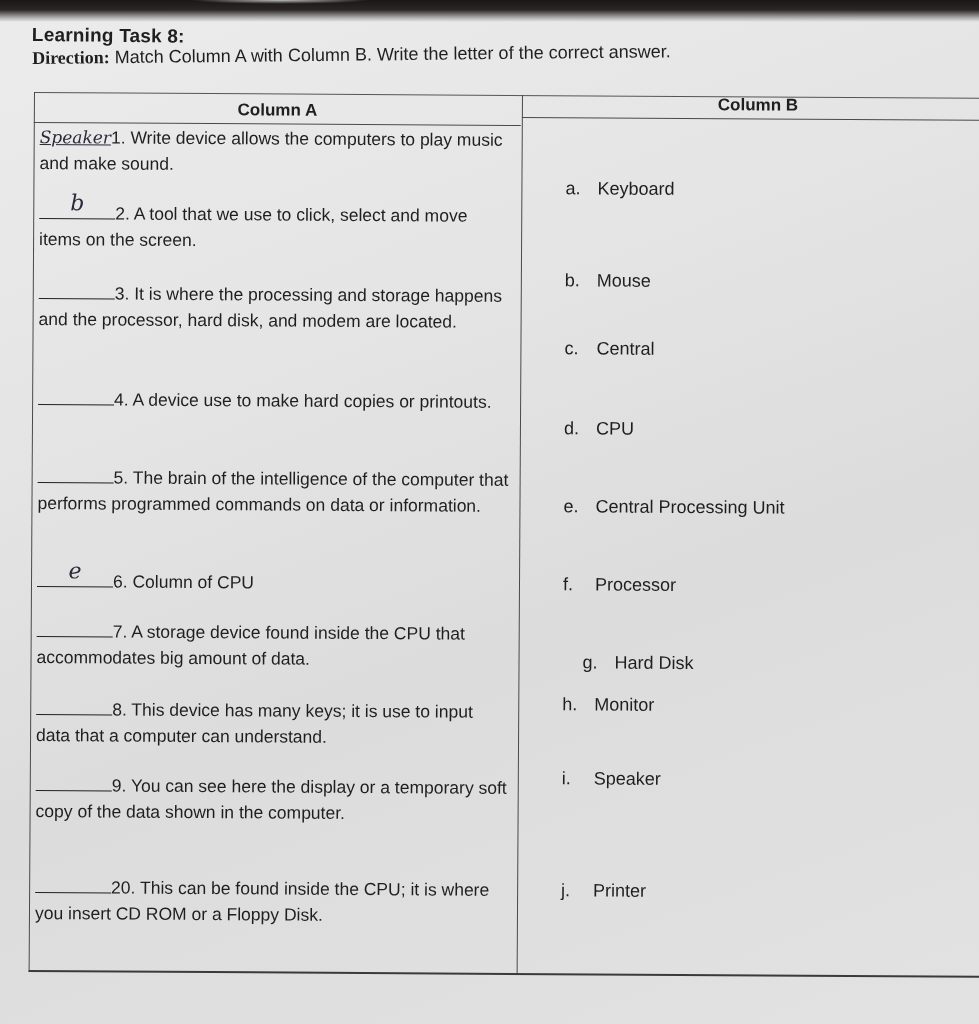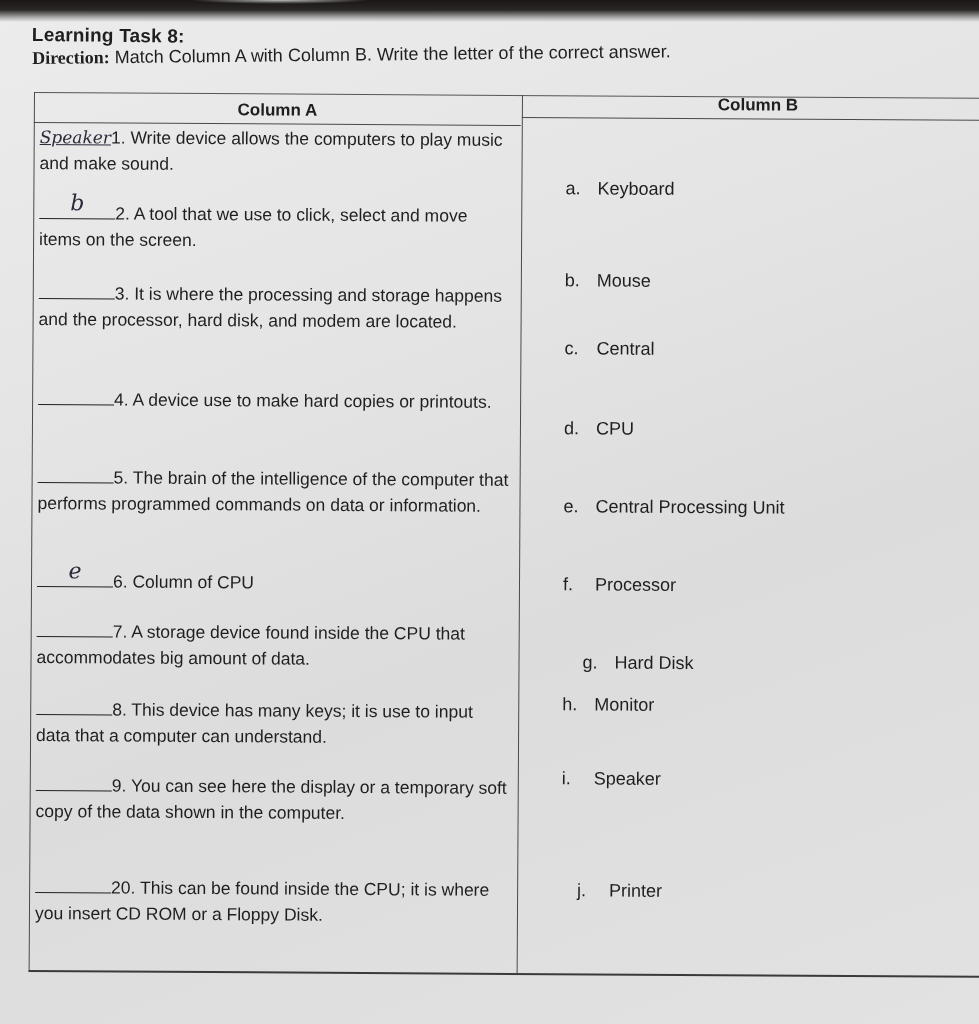--- a/index.html
+++ b/index.html
@@ -195,16 +195,16 @@
 
   <div class="item-b" style="left:532px; top:80px;"><span class="letter">a.</span><span>Keyboard</span></div>
   <div class="item-b" style="left:532px; top:172px;"><span class="letter">b.</span><span>Mouse</span></div>
   <div class="item-b" style="left:532px; top:240px;"><span class="letter">c.</span><span>Central</span></div>
   <div class="item-b" style="left:532px; top:320px;"><span class="letter">d.</span><span>CPU</span></div>
   <div class="item-b" style="left:532px; top:398px;"><span class="letter">e.</span><span>Central Processing Unit</span></div>
   <div class="item-b" style="left:532px; top:476px;"><span class="letter">f.</span><span>Processor</span></div>
   <div class="item-b" style="left:552px; top:554px;"><span class="letter">g.</span><span>Hard Disk</span></div>
   <div class="item-b" style="left:532px; top:596px;"><span class="letter">h.</span><span>Monitor</span></div>
   <div class="item-b" style="left:532px; top:670px;"><span class="letter">i.</span><span>Speaker</span></div>
-  <div class="item-b" style="left:548px; top:782px;"><span class="letter">j.</span><span>Printer</span></div>
+  <div class="item-b" style="left:532px; top:782px;"><span class="letter">j.</span><span>Printer</span></div>
 
   <div class="table-bottom"></div>
 </div>
 
 </body></html>

